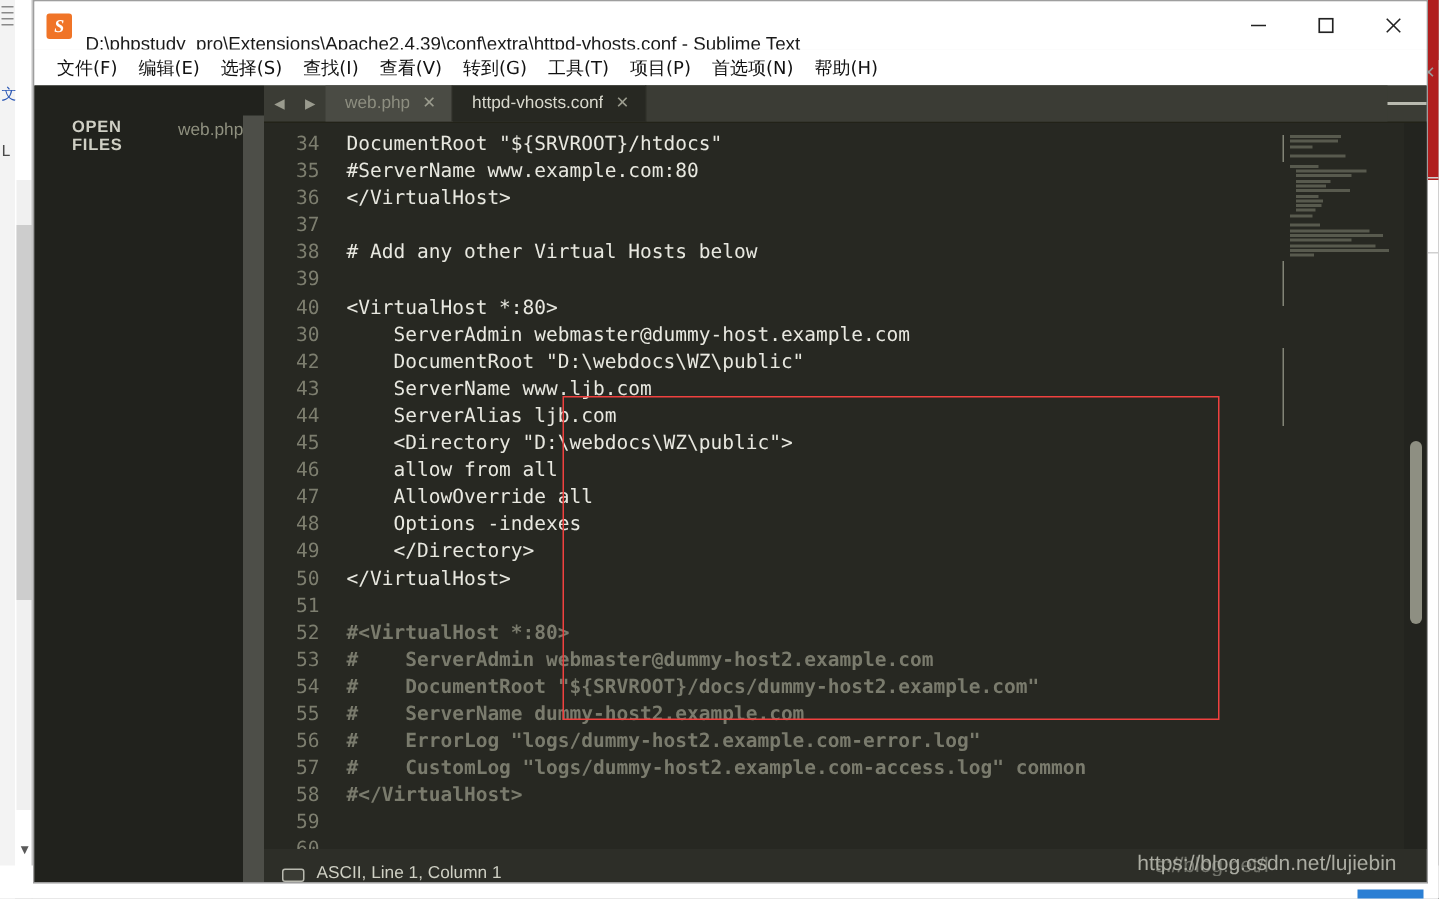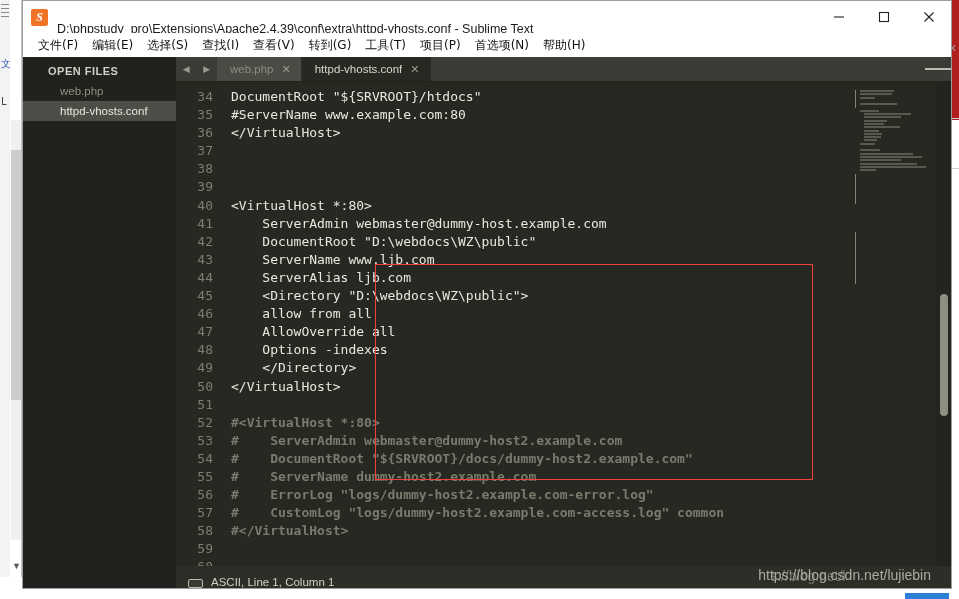--- a/index.html
+++ b/index.html
@@ -121,22 +121,22 @@
     font-size: 12px; color: #111; padding: 2px 7px; white-space: nowrap;
     font-family: "DejaVu Sans", sans-serif;
   }
 
   
   #appbody { flex: 1 1 auto; display: flex; min-height: 0; background: #272822; }
 
   
   #sidebar {
     width: 153px; flex: 0 0 153px; background: #21221d;
-    display: flex; flex-direction: column;
-    padding-top: 6px;
+    display: flex; flex-direction: row;
+    padding-top: 20px;
   }
   .side-header {
     color: #cfcfc4; font-size: 11px; font-weight: bold;
     letter-spacing: .5px; padding: 2px 0 4px 25px;
     font-family: "Liberation Sans", sans-serif;
   }
   .side-item {
     font-size: 11.5px; color: #8f907f;
     padding: 4px 0 4px 37px;
     font-family: "Liberation Sans", sans-serif;
@@ -338,24 +338,24 @@
       </div>
 
       <div id="editorwrap">
 
         <div id="code">
 
           <div class="cline"><div class="gutter">34</div><div class="ctext">DocumentRoot "${SRVROOT}/htdocs"</div></div>
             <div class="cline"><div class="gutter">35</div><div class="ctext">#ServerName www.example.com:80</div></div>
             <div class="cline"><div class="gutter">36</div><div class="ctext">&lt;/VirtualHost&gt;</div></div>
             <div class="cline"><div class="gutter">37</div><div class="ctext"></div></div>
-            <div class="cline"><div class="gutter">38</div></div>
+            <div class="cline"><div class="gutter">38</div><div class="ctext"># Add any other Virtual Hosts below</div></div>
             <div class="cline"><div class="gutter">39</div><div class="ctext"></div></div>
             <div class="cline"><div class="gutter">40</div><div class="ctext">&lt;VirtualHost *:80&gt;</div></div>
-            <div class="cline"><div class="gutter">41</div><div class="ctext">    ServerAdmin webmaster@dummy-host.example.com</div></div>
+            <div class="cline"><div class="gutter">30</div><div class="ctext">    ServerAdmin webmaster@dummy-host.example.com</div></div>
             <div class="cline"><div class="gutter">42</div><div class="ctext">    DocumentRoot "D:\webdocs\WZ\public"</div></div>
             <div class="cline"><div class="gutter">43</div><div class="ctext">    ServerName www.ljb.com</div></div>
             <div class="cline"><div class="gutter">44</div><div class="ctext">    ServerAlias ljb.com</div></div>
             <div class="cline"><div class="gutter">45</div><div class="ctext">    &lt;Directory "D:\webdocs\WZ\public"&gt;</div></div>
             <div class="cline"><div class="gutter">46</div><div class="ctext">    allow from all</div></div>
             <div class="cline"><div class="gutter">47</div><div class="ctext">    AllowOverride all</div></div>
             <div class="cline"><div class="gutter">48</div><div class="ctext">    Options -indexes</div></div>
             <div class="cline"><div class="gutter">49</div><div class="ctext">    &lt;/Directory&gt;</div></div>
             <div class="cline"><div class="gutter">50</div><div class="ctext">&lt;/VirtualHost&gt;</div></div>
             <div class="cline"><div class="gutter">51</div><div class="ctext"></div></div>

